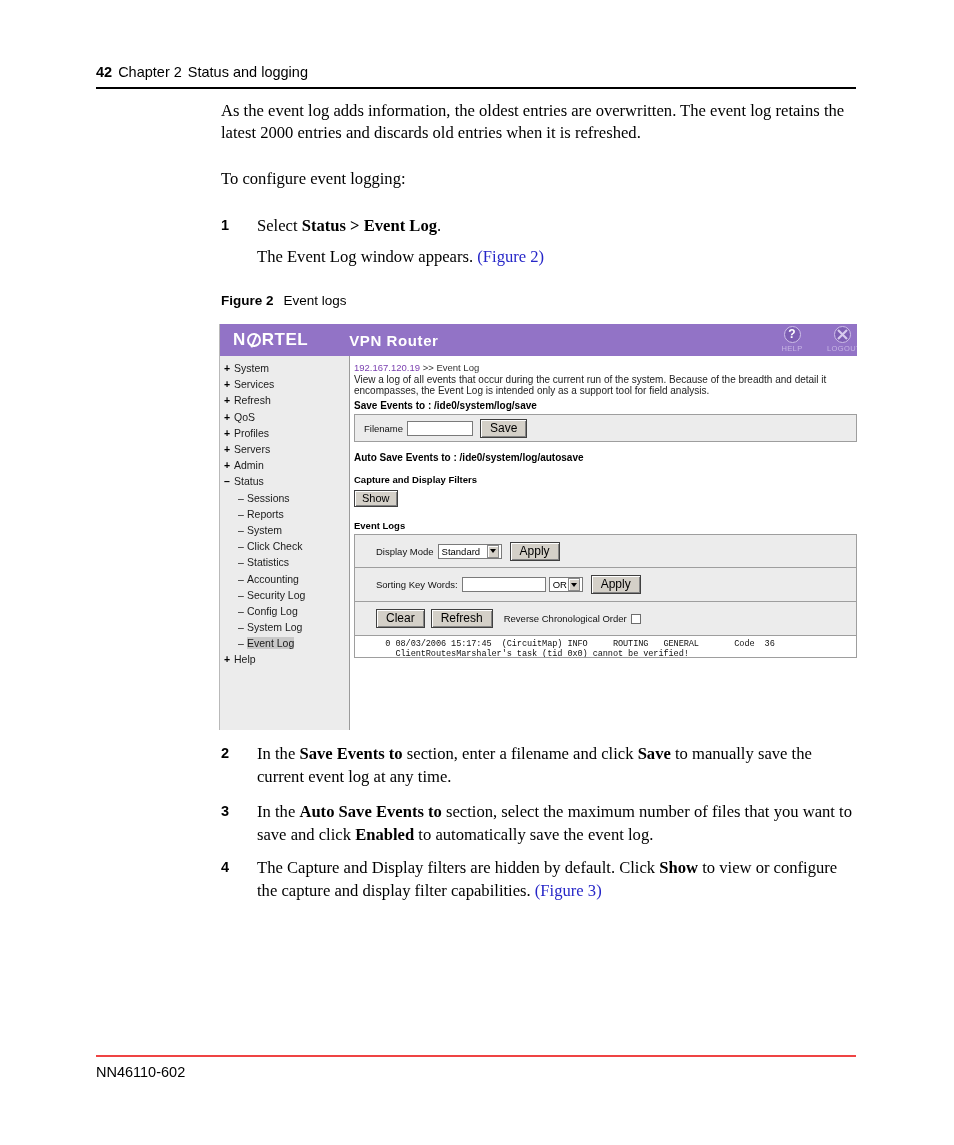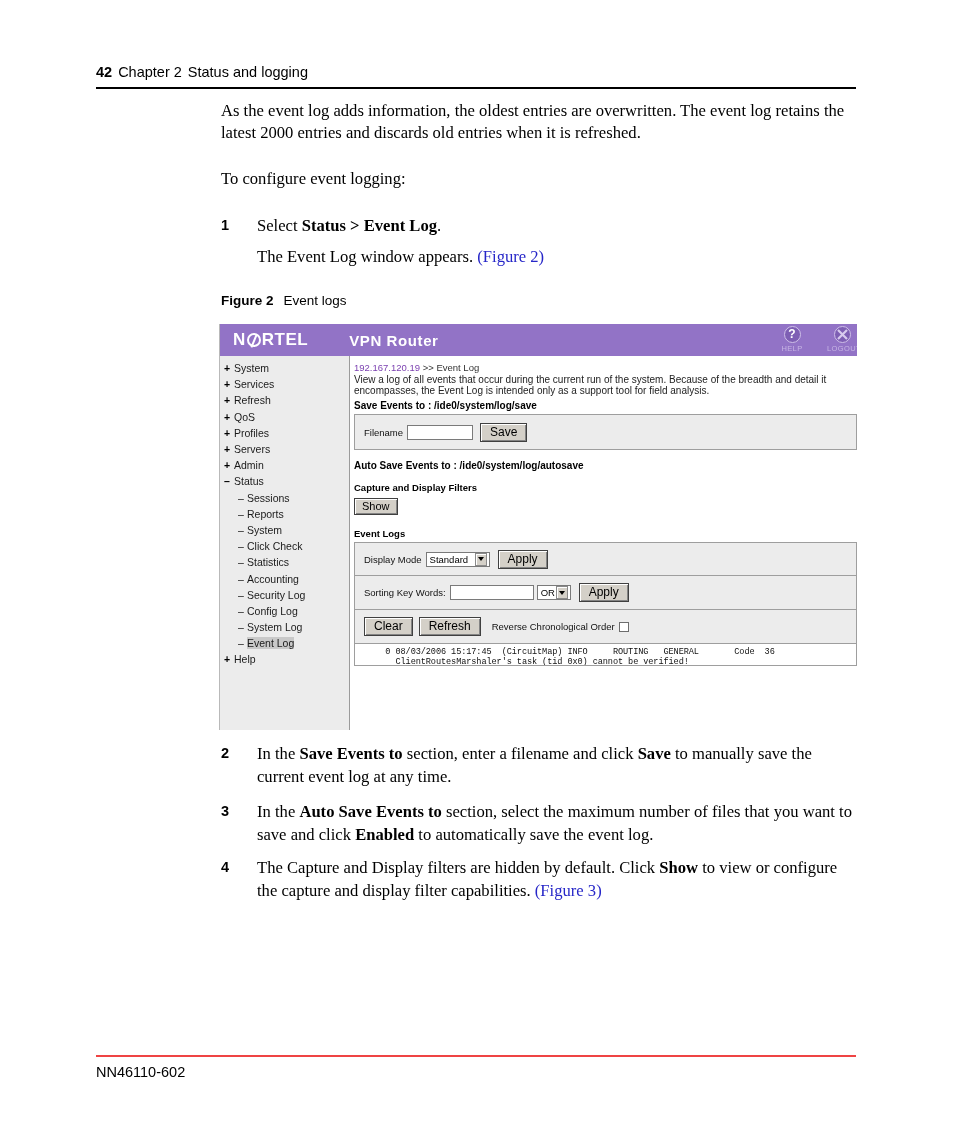--- a/index.html
+++ b/index.html
@@ -110,26 +110,26 @@
   .crumb { font-size:9.5px; margin-bottom:2px; }
   .crumb .ip { color:#7a3fb0; font-weight:normal; }
   .crumb .arrows { color:#333; }
   .crumb .here { color:#333; }
   .descr { font-size:10px; color:#222; line-height:10.5px; width:495px; margin-bottom:1px; }
   .sect-label { font-size:10px; font-weight:bold; color:#000; margin:4px 0 3px 0; }
   .small-label { font-size:9.5px; font-weight:bold; margin:4px 0 3px 0; }
 
   .panel {
     border:1px solid #9e9e9e; background:#ececec;
-    height:36px; display:flex; align-items:center; padding-left:9px;
+    height:28px; display:flex; align-items:center; padding-left:9px;
     width:503px;
   }
   .panel-row {
     border-left:1px solid #9e9e9e; border-right:1px solid #9e9e9e; border-bottom:1px solid #9e9e9e;
-    background:#ececec; display:flex; align-items:center; padding-left:9px;
+    background:#ececec; display:flex; align-items:center; padding-left:21px;
     width:503px; height:34px;
   }
   .panel-row.first { border-top:1px solid #9e9e9e; }
 
   .lbl-i { font-size:9.5px; color:#111; margin-right:4px; white-space:nowrap; }
   input.tf {
     border:1px solid #7a7a7a; background:#fff; height:15px; font-size:10px;
     padding:0 2px; font-family:"Liberation Sans", sans-serif;
   }
   .btn {

